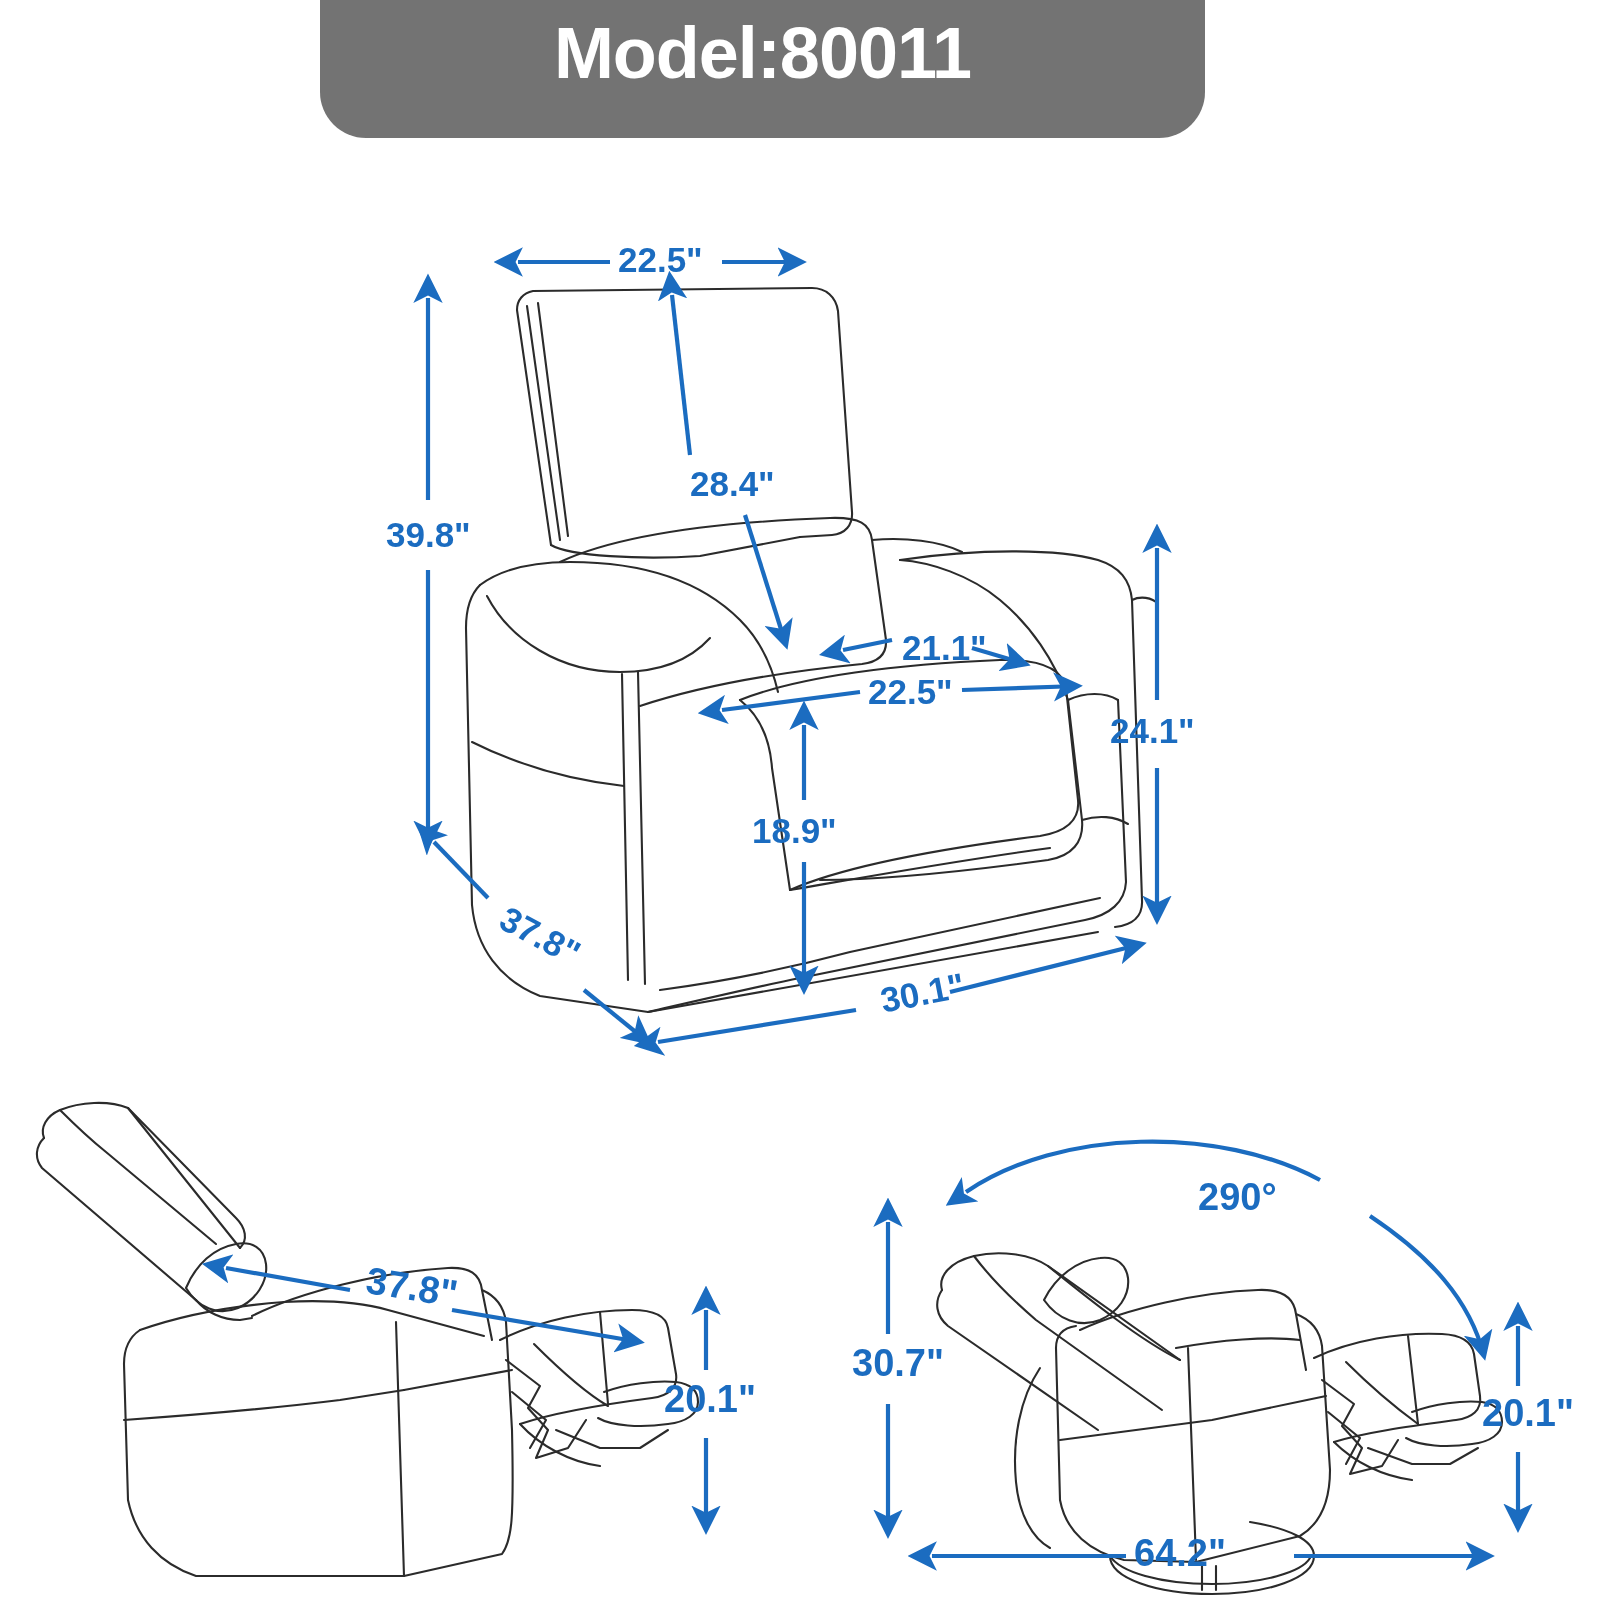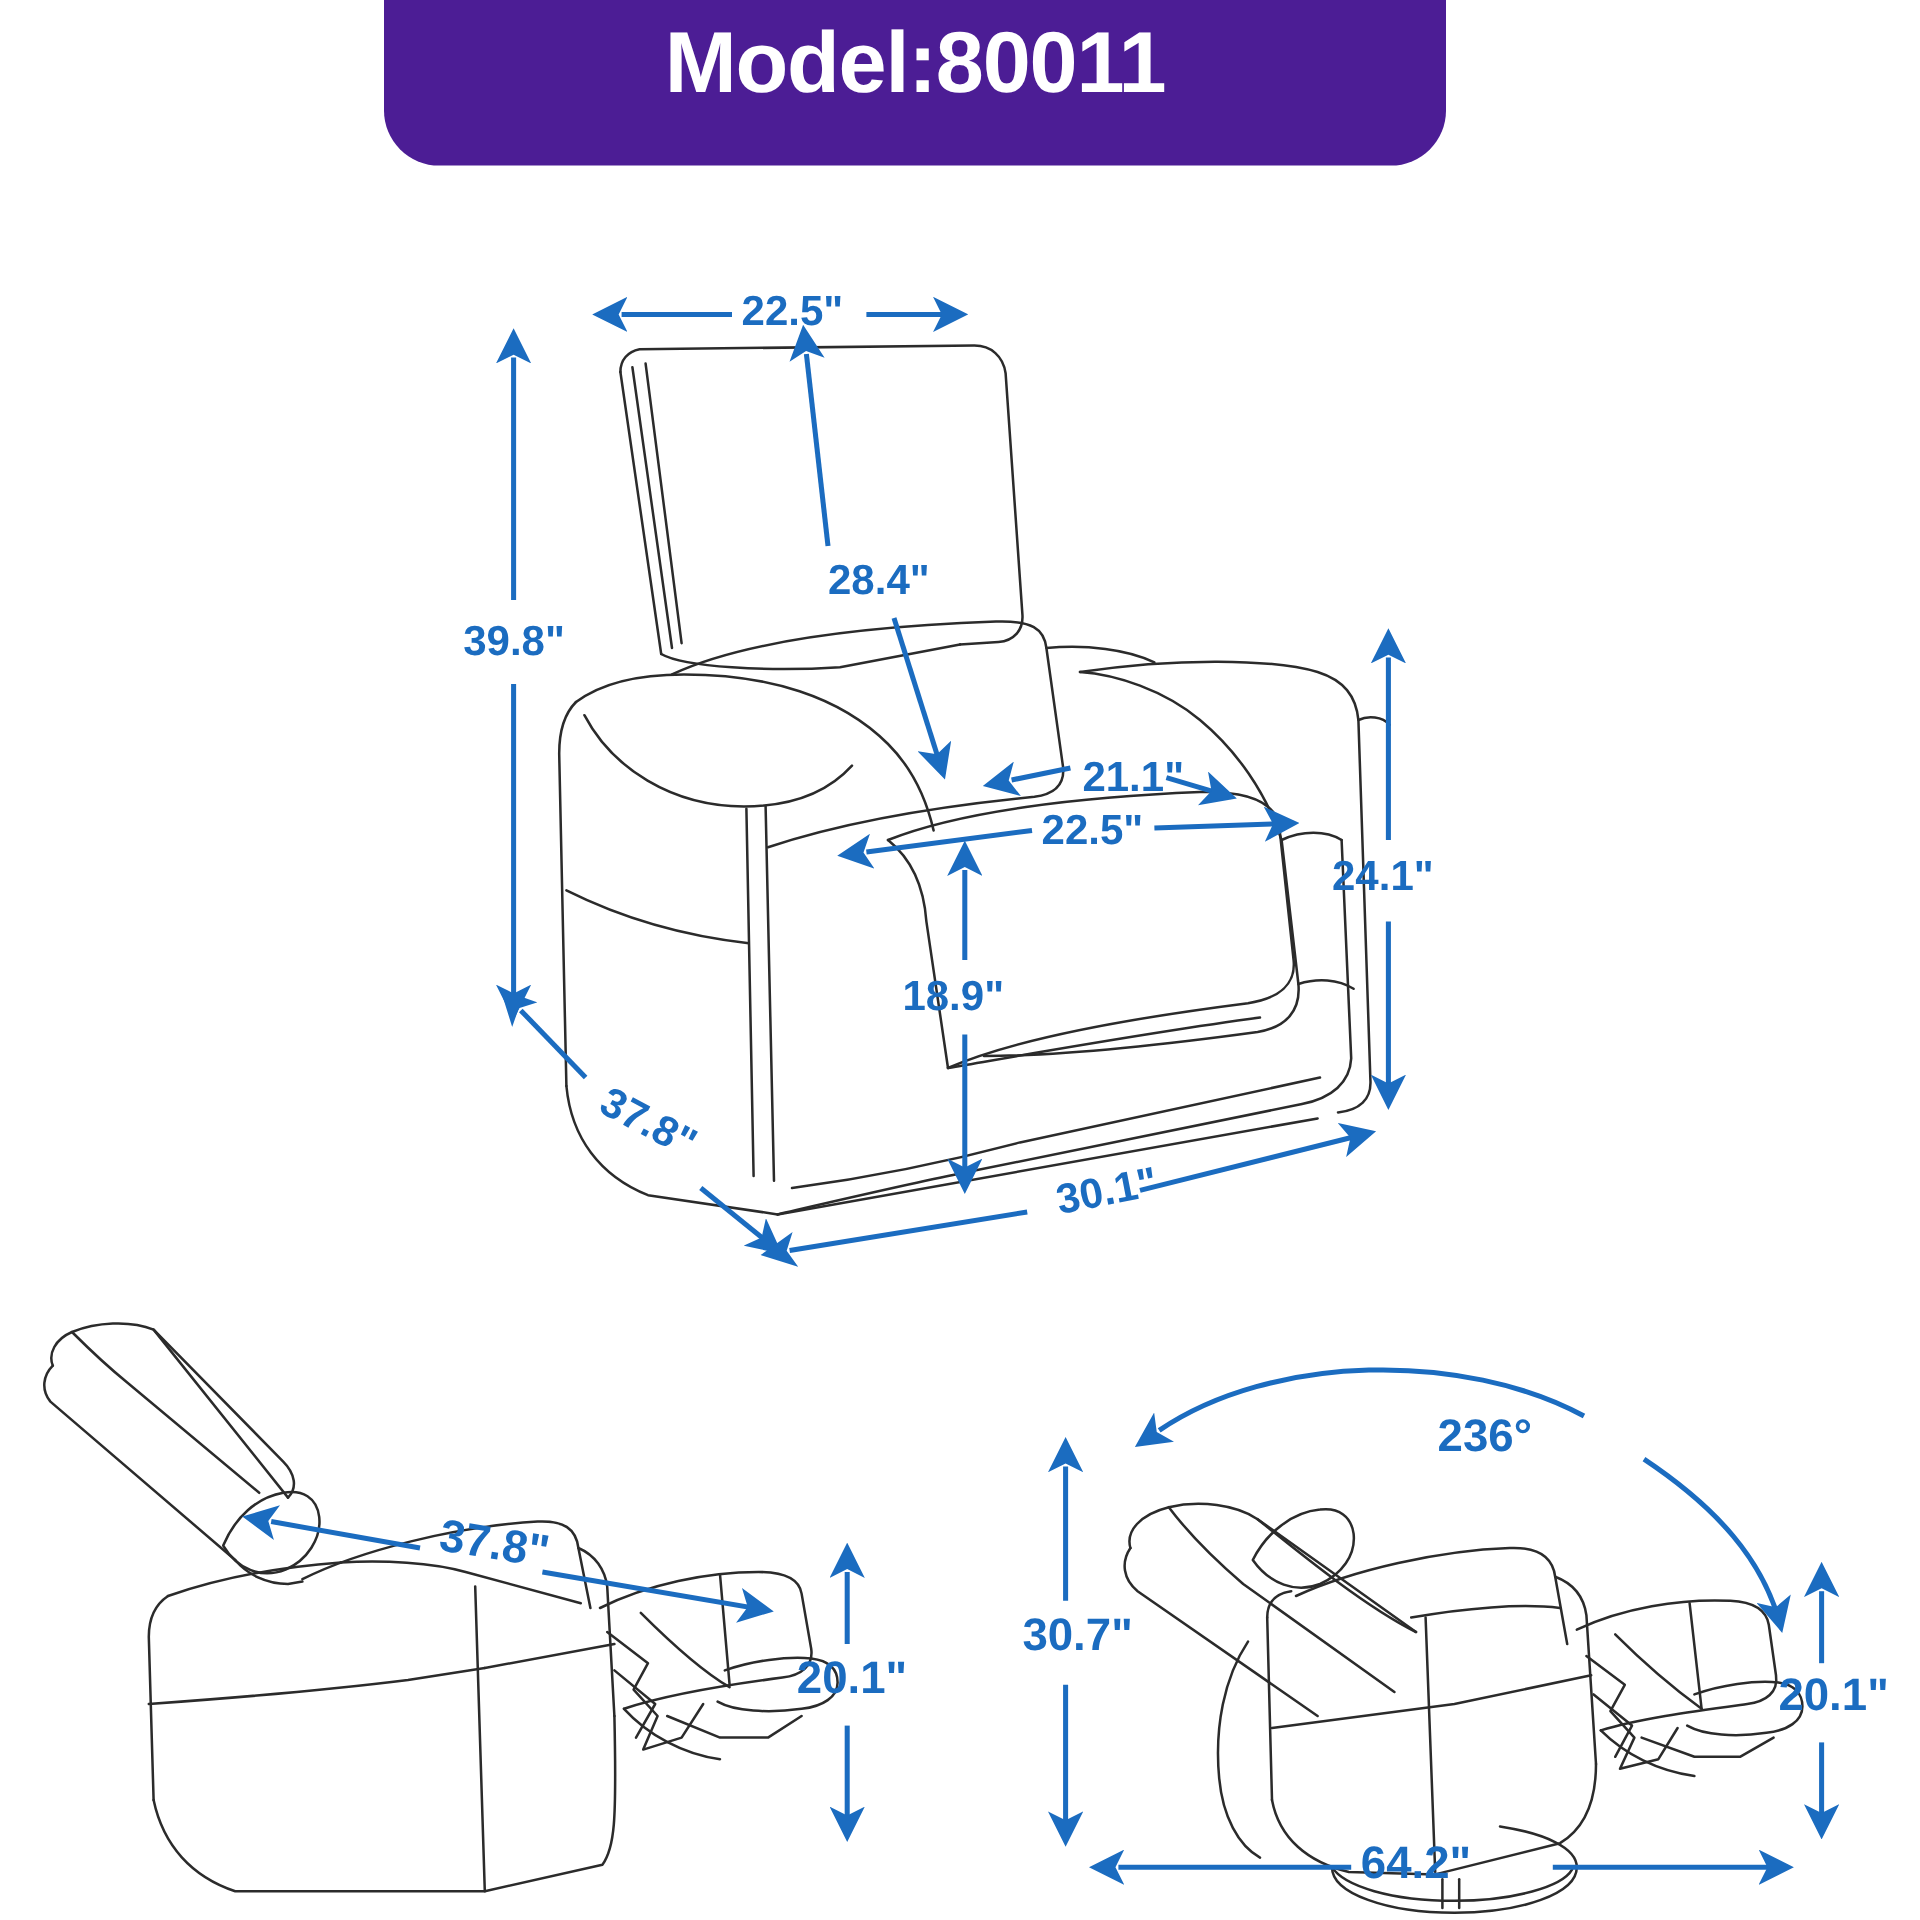--- a/index.html
+++ b/index.html
@@ -22,21 +22,21 @@
     height: 1600px;
   }
 
   
   .banner {
     position: absolute;
     left: 320px;
     top: 0;
     width: 885px;
     height: 138px;
-    background: #4c1d95;
+    background: #737373;
     border-bottom-left-radius: 46px;
     border-bottom-right-radius: 46px;
     display: flex;
     align-items: center;
     justify-content: center;
     box-sizing: border-box;
     padding-bottom: 32px;
   }
   .banner-title {
     color: #ffffff;
@@ -328,21 +328,21 @@
   <div class="dim dim-lg" style="left:1110px; top:713px;">24.1"</div>
 
   <div class="dim dim-lg" style="left:498px; top:918px; transform: rotate(28deg);">37.8"</div>
 
   <div class="dim dim-lg" style="left:880px; top:975px; transform: rotate(-11deg);">30.1"</div>
 
   <div class="dim dim-xl" style="left:366px; top:1268px; transform: rotate(9deg);">37.8"</div>
 
   <div class="dim dim-xl" style="left:664px; top:1380px;">20.1"</div>
 
-  <div class="dim dim-xl" style="left:1198px; top:1178px;">236°</div>
+  <div class="dim dim-xl" style="left:1198px; top:1178px;">290°</div>
 
   <div class="dim dim-xl" style="left:852px; top:1344px;">30.7"</div>
 
   <div class="dim dim-xl" style="left:1482px; top:1394px;">20.1"</div>
 
   <div class="dim dim-xl" style="left:1134px; top:1534px;">64.2"</div>
 
 </div>
 
 </body></html>

